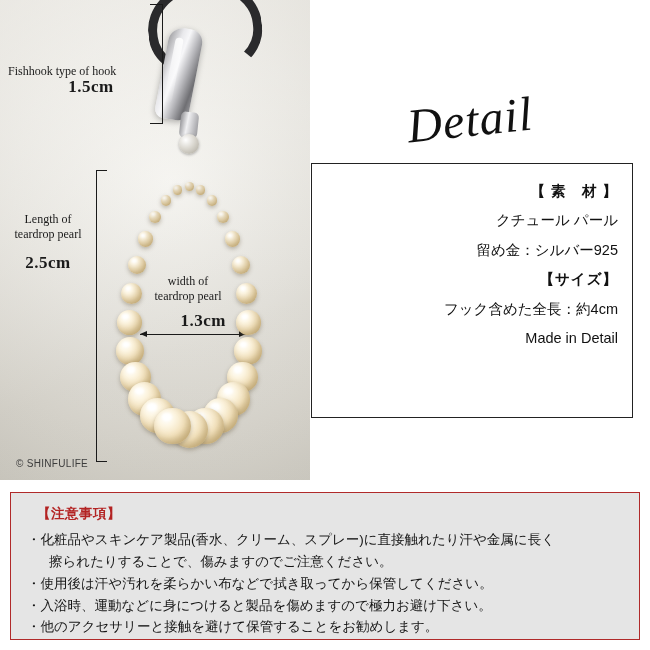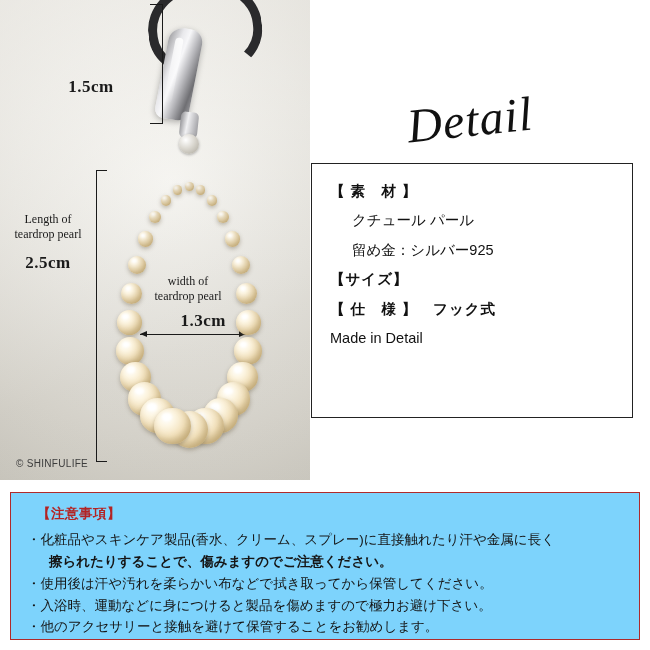--- a/index.html
+++ b/index.html
@@ -198,54 +198,54 @@
     background: #fff;
     box-sizing: border-box;
     padding: 16px 14px 10px 18px;
   }
   .spec-line {
     font-size: 14.5px;
     color: #111;
     line-height: 1.55;
     margin-bottom: 7px;
     white-space: pre;
+    text-align: right;
   }
   .spec-head { font-weight: 700; letter-spacing: 1px; }
   .spec-sub { padding-left: 22px; }
 
   
   .caution-box {
     position: absolute;
     left: 10px;
     top: 492px;
     width: 630px;
     height: 148px;
     border: 1px solid #b02a2a;
     box-sizing: border-box;
-    background: #7dd3fc;
+    background: #e5e5e5;
     padding: 12px 16px;
   }
   .caution-head {
     color: #b32323;
     font-size: 13.5px;
     font-weight: 700;
     margin: 0 0 6px 10px;
     letter-spacing: 0.5px;
   }
   .caution-item {
     font-size: 13.5px;
     color: #151515;
     line-height: 1.62;
     margin-left: 0;
     white-space: pre-line;
   }
   .caution-cont {
     display: block;
     padding-left: 22px;
-    font-weight: bold;
   }
 </style>
 </head>
 <body>
 
 <div class="photo-panel">
   <div class="photo-bg"></div>
 
   <div class="hook-wrap">
     <div class="hook-curve"></div>
@@ -277,20 +277,21 @@
       <div class="pearl" style="width: 24.6875px; height: 24.6875px; left: 12.9245px; top: 152.294px; z-index: 12;"></div>
       <div class="pearl" style="width: 21.3125px; height: 21.3125px; left: 17.1344px; top: 124.706px; z-index: 10;"></div>
       <div class="pearl" style="width: 18.0355px; height: 18.0355px; left: 24.4044px; top: 97.919px; z-index: 7;"></div>
       <div class="pearl" style="width: 15.0471px; height: 15.0471px; left: 33.9302px; top: 73.4907px; z-index: 5;"></div>
       <div class="pearl" style="width: 12.5208px; height: 12.5208px; left: 44.9132px; top: 52.8404px; z-index: 4;"></div>
       <div class="pearl" style="width: 10.6036px; height: 10.6036px; left: 56.6631px; top: 37.1684px; z-index: 2;"></div>
       <div class="pearl" style="width: 9.40681px; height: 9.40681px; left: 68.65px; top: 27.3854px; z-index: 1;"></div>
     </div>
 
   <div class="brk" style="left:150px; top:4px; width:12px; height:118px; border-left:none;"></div>
+  <div class="anno-label anno-title" style="left:8px; top:64px; width:140px; text-align:left;">Fishhook type of hook</div>
   <div class="anno-label anno-value" style="left:56px; top:76px; width:70px;">1.5cm</div>
 
   <div class="brk brk-v" style="left:96px; top:170px; width:10px; height:290px;"></div>
   <div class="anno-label anno-title" style="left:4px; top:212px; width:88px;">Length of
 teardrop pearl</div>
   <div class="anno-label anno-value" style="left:12px; top:252px; width:72px;">2.5cm</div>
 
   <div class="anno-label anno-title" style="left:138px; top:274px; width:100px;">width of
 teardrop pearl</div>
   <div class="anno-label anno-value" style="left:150px; top:310px; width:76px;text-align:right;">1.3cm</div>
@@ -301,21 +302,21 @@
 
 <div class="detail-title">
   <span>Detail</span>
 </div>
 
 <div class="spec-box" id="spec-box">
     <div class="spec-line spec-head">【 素　材 】</div>
     <div class="spec-line spec-sub">クチュール パール</div>
     <div class="spec-line spec-sub">留め金：シルバー925</div>
     <div class="spec-line spec-head">【サイズ】</div>
-    <div class="spec-line spec-head">【 仕　様 】　フック式</div>
+    <div class="spec-line spec-sub">フック含めた全長：約4cm</div>
     <div class="spec-line">Made in Detail</div>
   </div>
 
 <div class="caution-box">
   <div class="caution-head">【注意事項】</div>
   <div id="caution-list">
       <div class="caution-item">・化粧品やスキンケア製品(香水、クリーム、スプレー)に直接触れたり汗や金属に長く<span class="caution-cont">擦られたりすることで、傷みますのでご注意ください。</span></div>
       <div class="caution-item">・使用後は汗や汚れを柔らかい布などで拭き取ってから保管してください。</div>
       <div class="caution-item">・入浴時、運動などに身につけると製品を傷めますので極力お避け下さい。</div>
       <div class="caution-item">・他のアクセサリーと接触を避けて保管することをお勧めします。</div>

